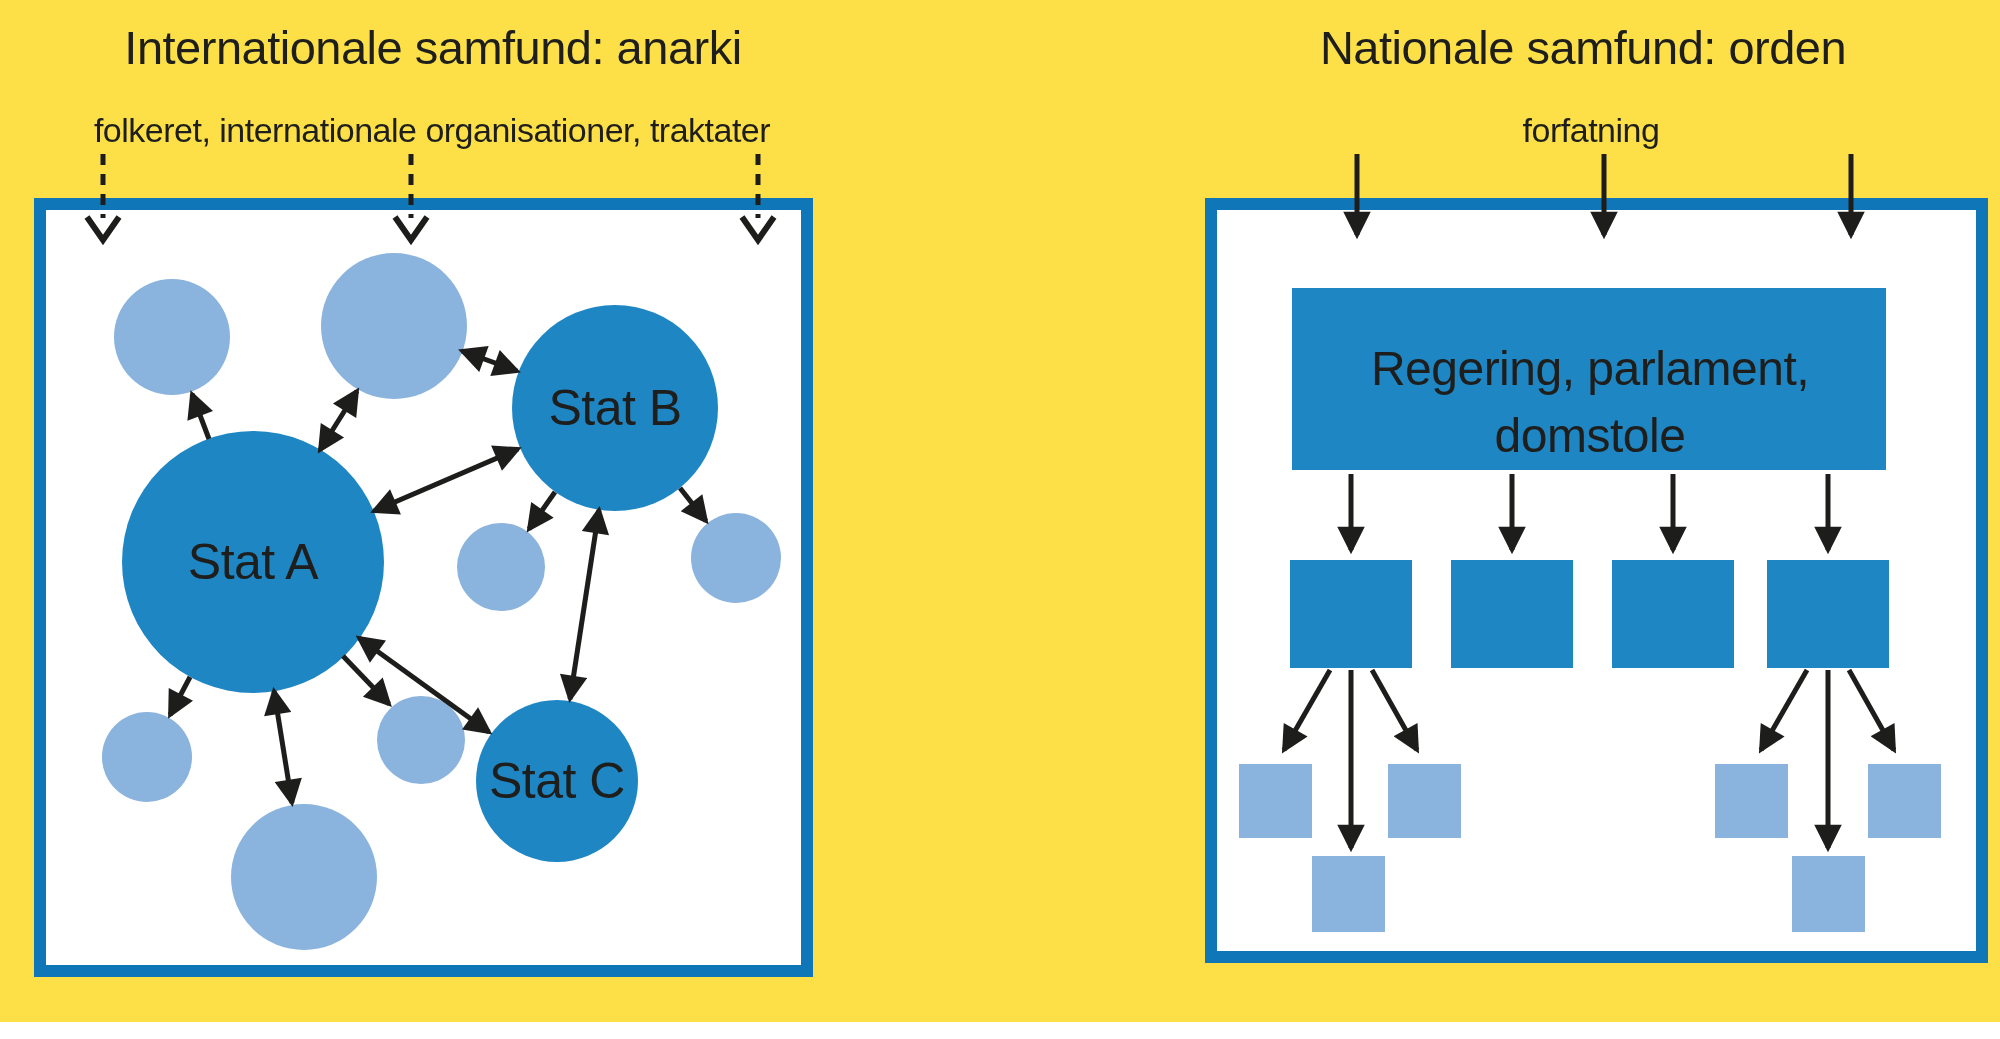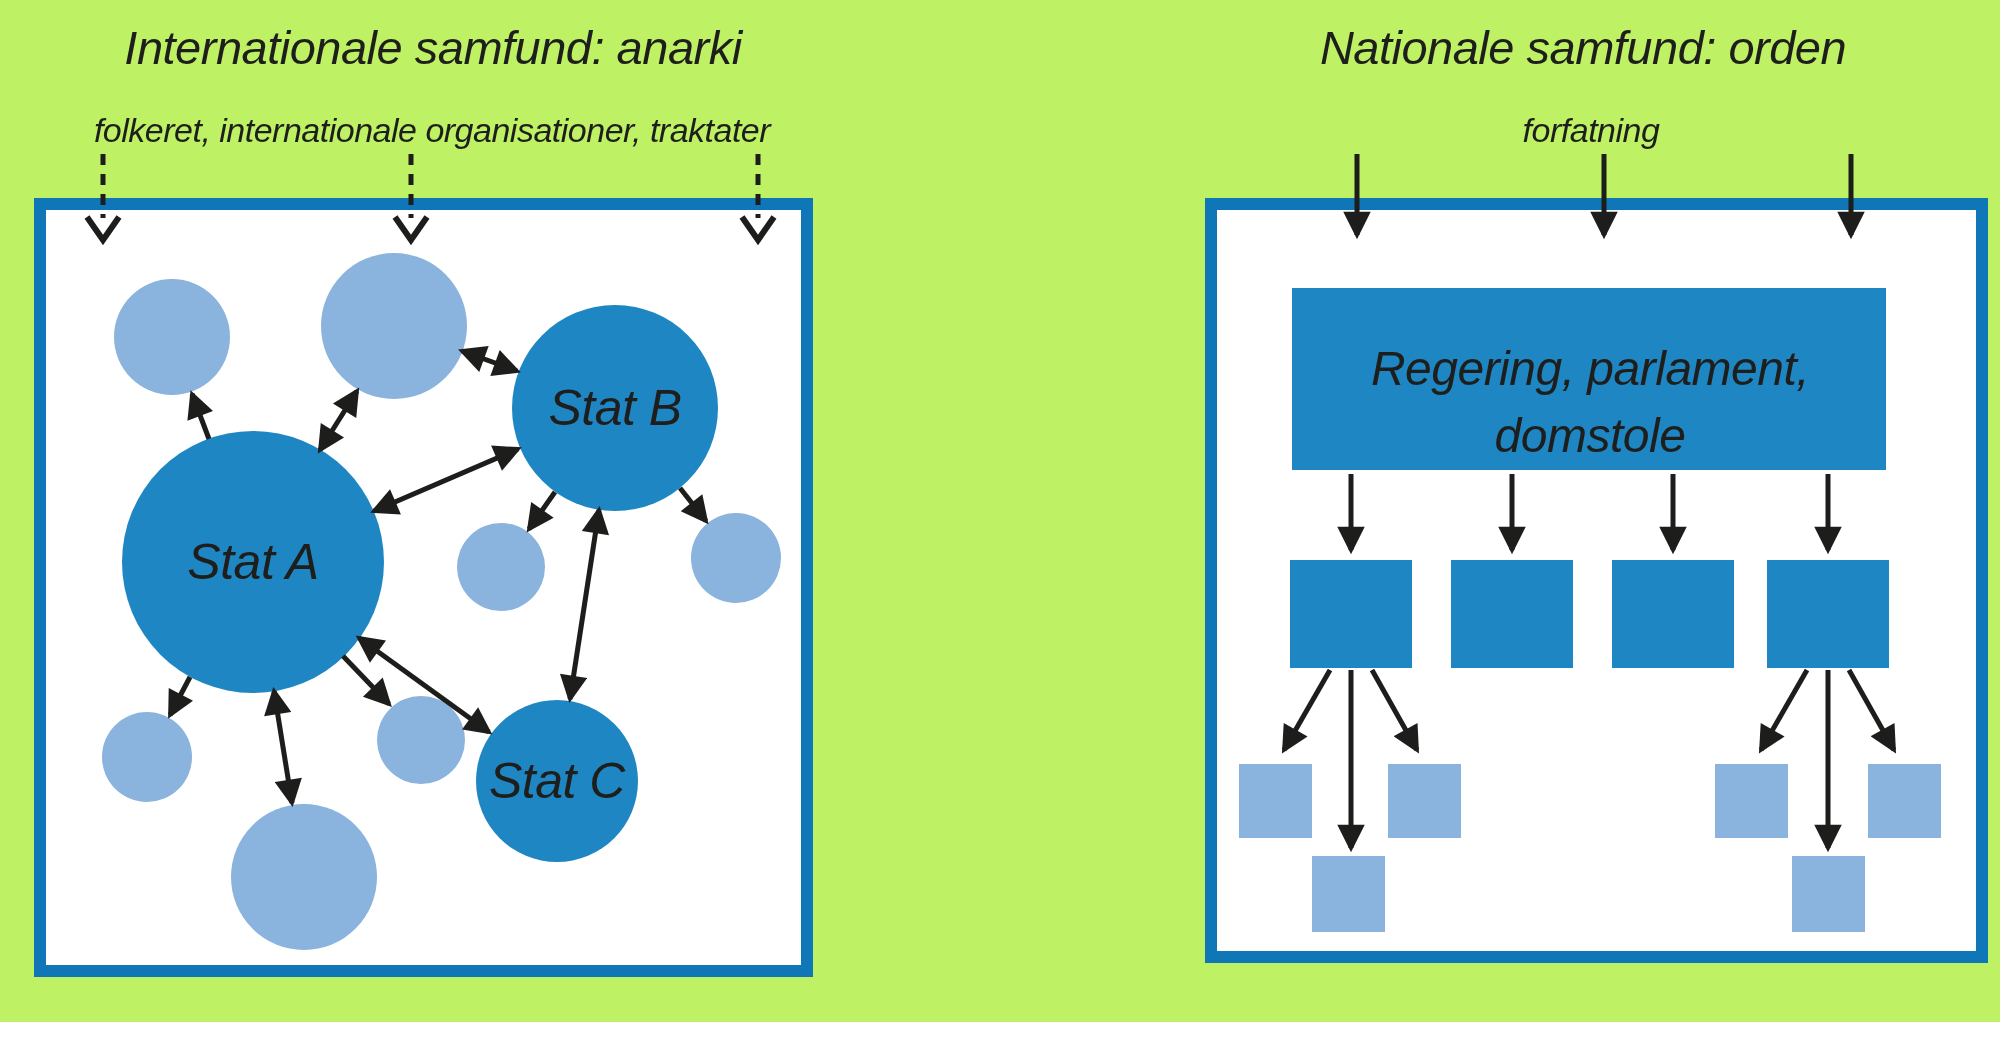--- a/index.html
+++ b/index.html
@@ -1,16 +1,16 @@
 <!DOCTYPE html>
 <html><head>
 <meta charset="utf-8">
 <style>
   html,body{margin:0;padding:0;background:#ffffff;}
-  .stage{position:relative;width:2000px;height:1022px;background:#bef264;overflow:hidden;font-style:italic;}
+  .stage{position:relative;width:2000px;height:1022px;background:#fde047;overflow:hidden;}
   svg{display:block;font-family:"Liberation Sans",sans-serif;}
   text{text-anchor:middle;fill:#1e1e1c;}
   .title{font-size:47px;letter-spacing:-0.5px;}
   .subtitle{font-size:34px;letter-spacing:-0.5px;}
   .nodelbl{font-size:50px;letter-spacing:-0.5px;}
   .orglbl{font-size:48px;letter-spacing:-0.5px;}
   .arrow{stroke:#1d1d1b;stroke-width:5;fill:none;}
   .dash{stroke:#1d1d1b;stroke-width:5;fill:none;stroke-dasharray:11 9;}
   .chev{stroke:#1d1d1b;stroke-width:6;fill:none;stroke-linejoin:miter;}
   .panelbox{fill:#ffffff;stroke-width:12;}

